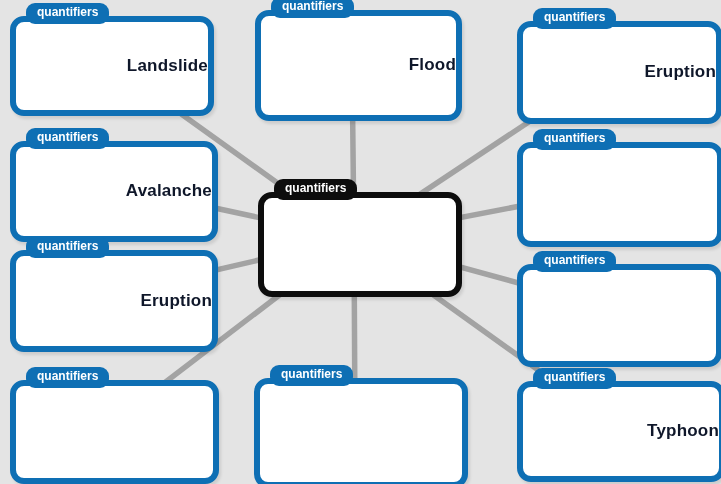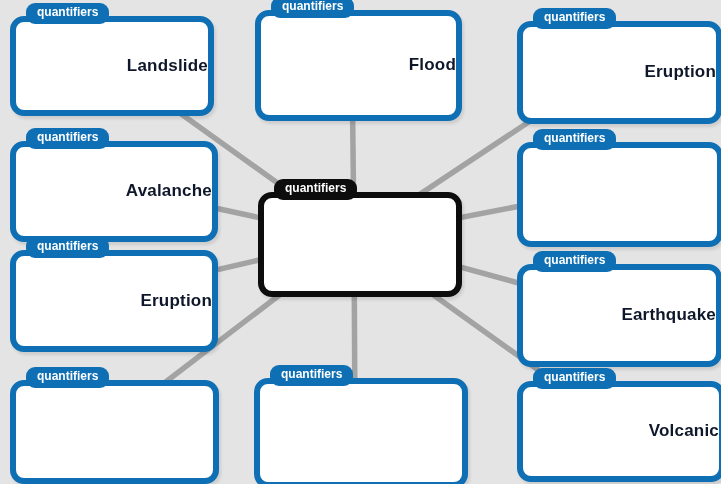--- a/index.html
+++ b/index.html
@@ -81,33 +81,32 @@
     <span class="badge">quantifiers</span>
   </div>
 
   <div class="node n-hurricane">
     <span class="badge">quantifiers</span>
     <span class="label">Eruption</span>
   </div>
 
   <div class="node n-earthquake">
     <span class="badge">quantifiers</span>
-    <span class="label">Earthquake</span>
   </div>
 
   <div class="node n-sinkhole">
     <span class="badge">quantifiers</span>
   </div>
 
   <div class="node n-tsunami">
     <span class="badge">quantifiers</span>
   </div>
 
   <div class="node n-typhoon">
     <span class="badge">quantifiers</span>
-    <span class="label">Volcanic</span>
+    <span class="label">Typhoon</span>
   </div>
 
   <div class="node center n-center">
     <span class="badge">quantifiers</span>
   </div>
 
 </div>
 
 </body></html>

